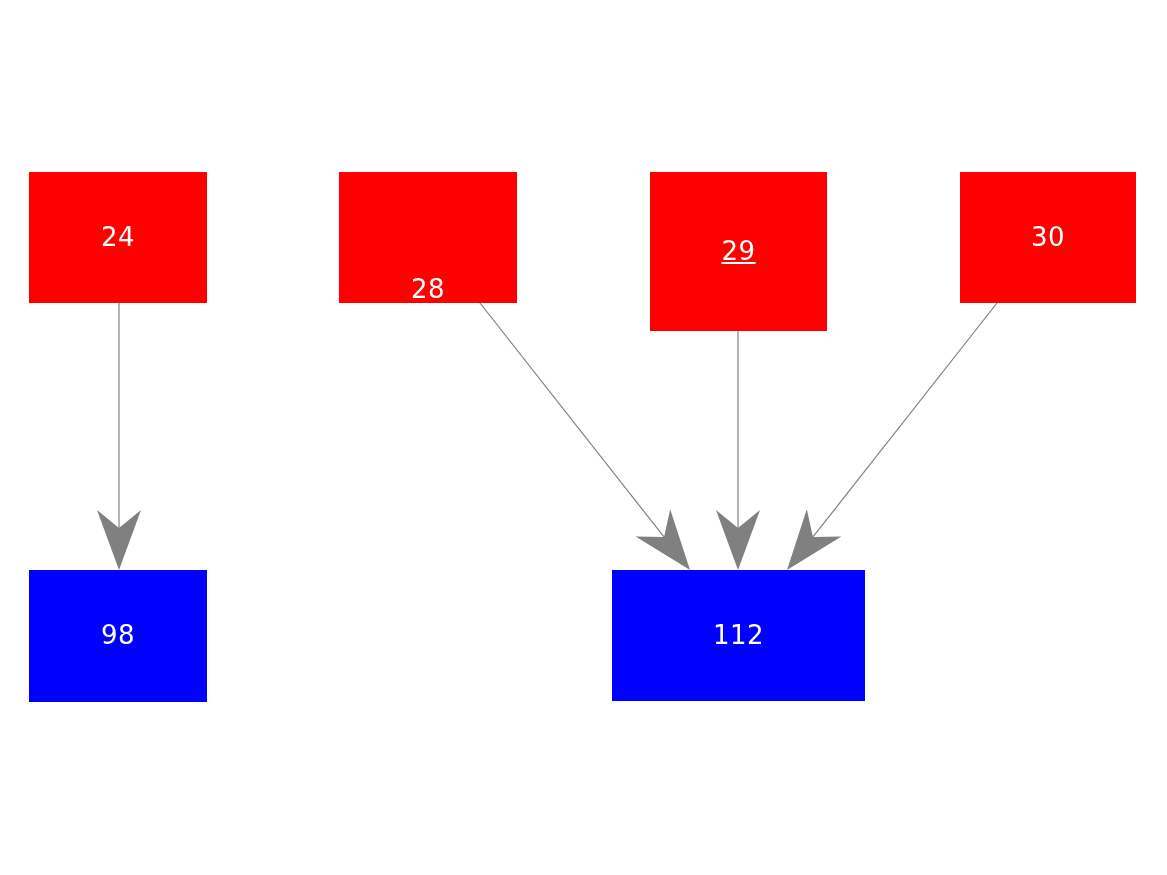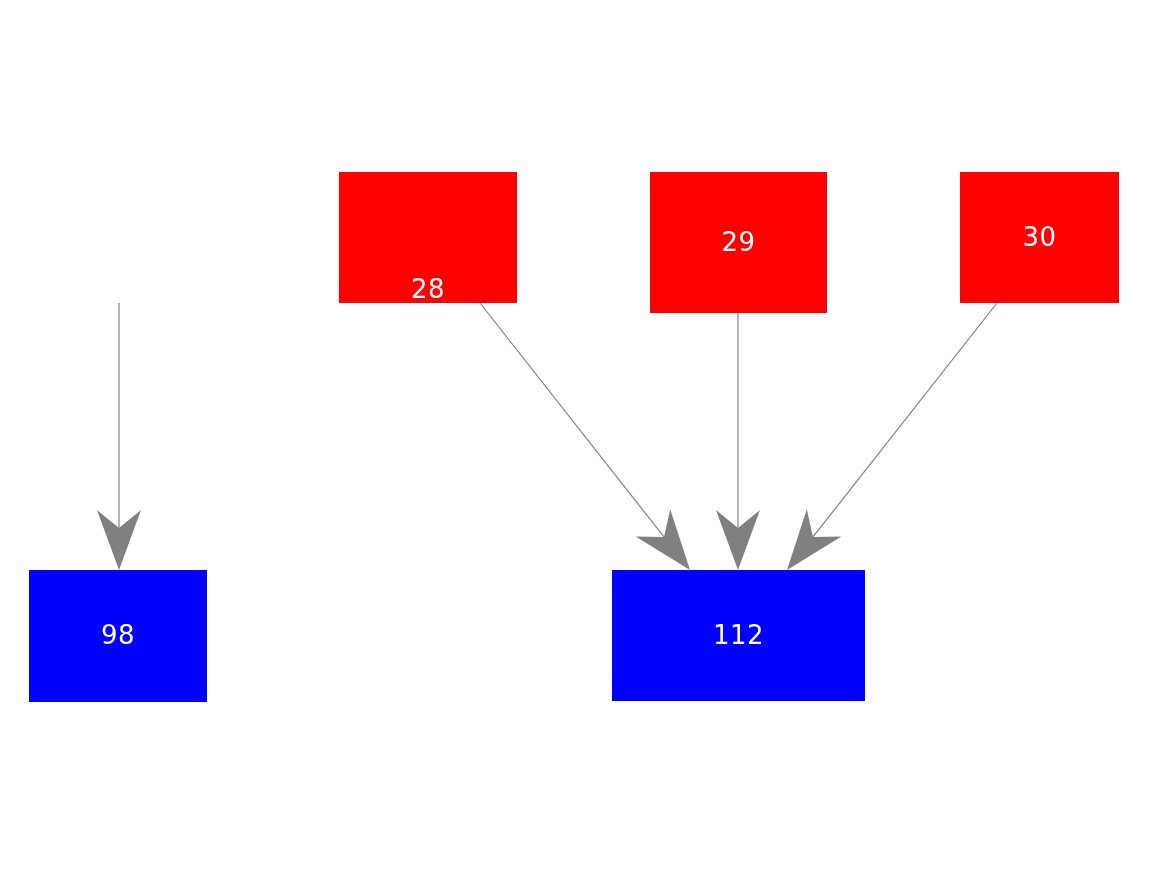--- a/index.html
+++ b/index.html
@@ -62,27 +62,30 @@
       <g>
         <line x1="738" y1="303" x2="738" y2="528" stroke="#808080" stroke-width="1.2"></line>
         <polygon points="738,570 716,510 738,528 760,510" fill="#808080"></polygon>
       </g>
       <g>
         <line x1="997" y1="303" x2="812.9648836189016" y2="536.9875051131107" stroke="#808080" stroke-width="1.2"></line>
         <polygon points="787,570 806.8004316576794,509.23863969454294 812.9648836189016,536.9875051131107 841.384950110611,536.4399463429162" fill="#808080"></polygon>
       </g>
     </svg>
 
+  <div class="node" style="left: 29px; top: 172px; width: 178px; height: 131px; background: rgb(254, 0, 0); color: rgb(255, 255, 255);">
+    <span class="node-label">24</span>
+  </div>
   <div class="node" style="left: 339px; top: 172px; width: 178px; height: 131px; background: rgb(254, 0, 0); color: rgb(255, 255, 255); align-items: flex-end;">
     <span class="node-label">28</span>
   </div>
-  <div class="node" style="left: 650px; top: 172px; width: 177px; height: 141px; background: rgb(254, 0, 0); color: rgb(255, 255, 255);">
+  <div class="node" style="left: 650px; top: 172px; width: 177px; height: 159px; background: rgb(254, 0, 0); color: rgb(255, 255, 255); text-decoration: underline;">
     <span class="node-label">29</span>
   </div>
-  <div class="node" style="left: 960px; top: 172px; width: 159px; height: 131px; background: rgb(254, 0, 0); color: rgb(255, 255, 255);">
+  <div class="node" style="left: 960px; top: 172px; width: 176px; height: 131px; background: rgb(254, 0, 0); color: rgb(255, 255, 255);">
     <span class="node-label">30</span>
   </div>
   <div class="node" style="left: 29px; top: 570px; width: 178px; height: 132px; background: rgb(0, 0, 255); color: rgb(255, 255, 255); text-align: right;">
     <span class="node-label">98</span>
   </div>
   <div class="node" style="left: 612px; top: 570px; width: 253px; height: 131px; background: rgb(0, 0, 255); color: rgb(255, 255, 255);">
     <span class="node-label">112</span>
   </div>
 
 </div>

